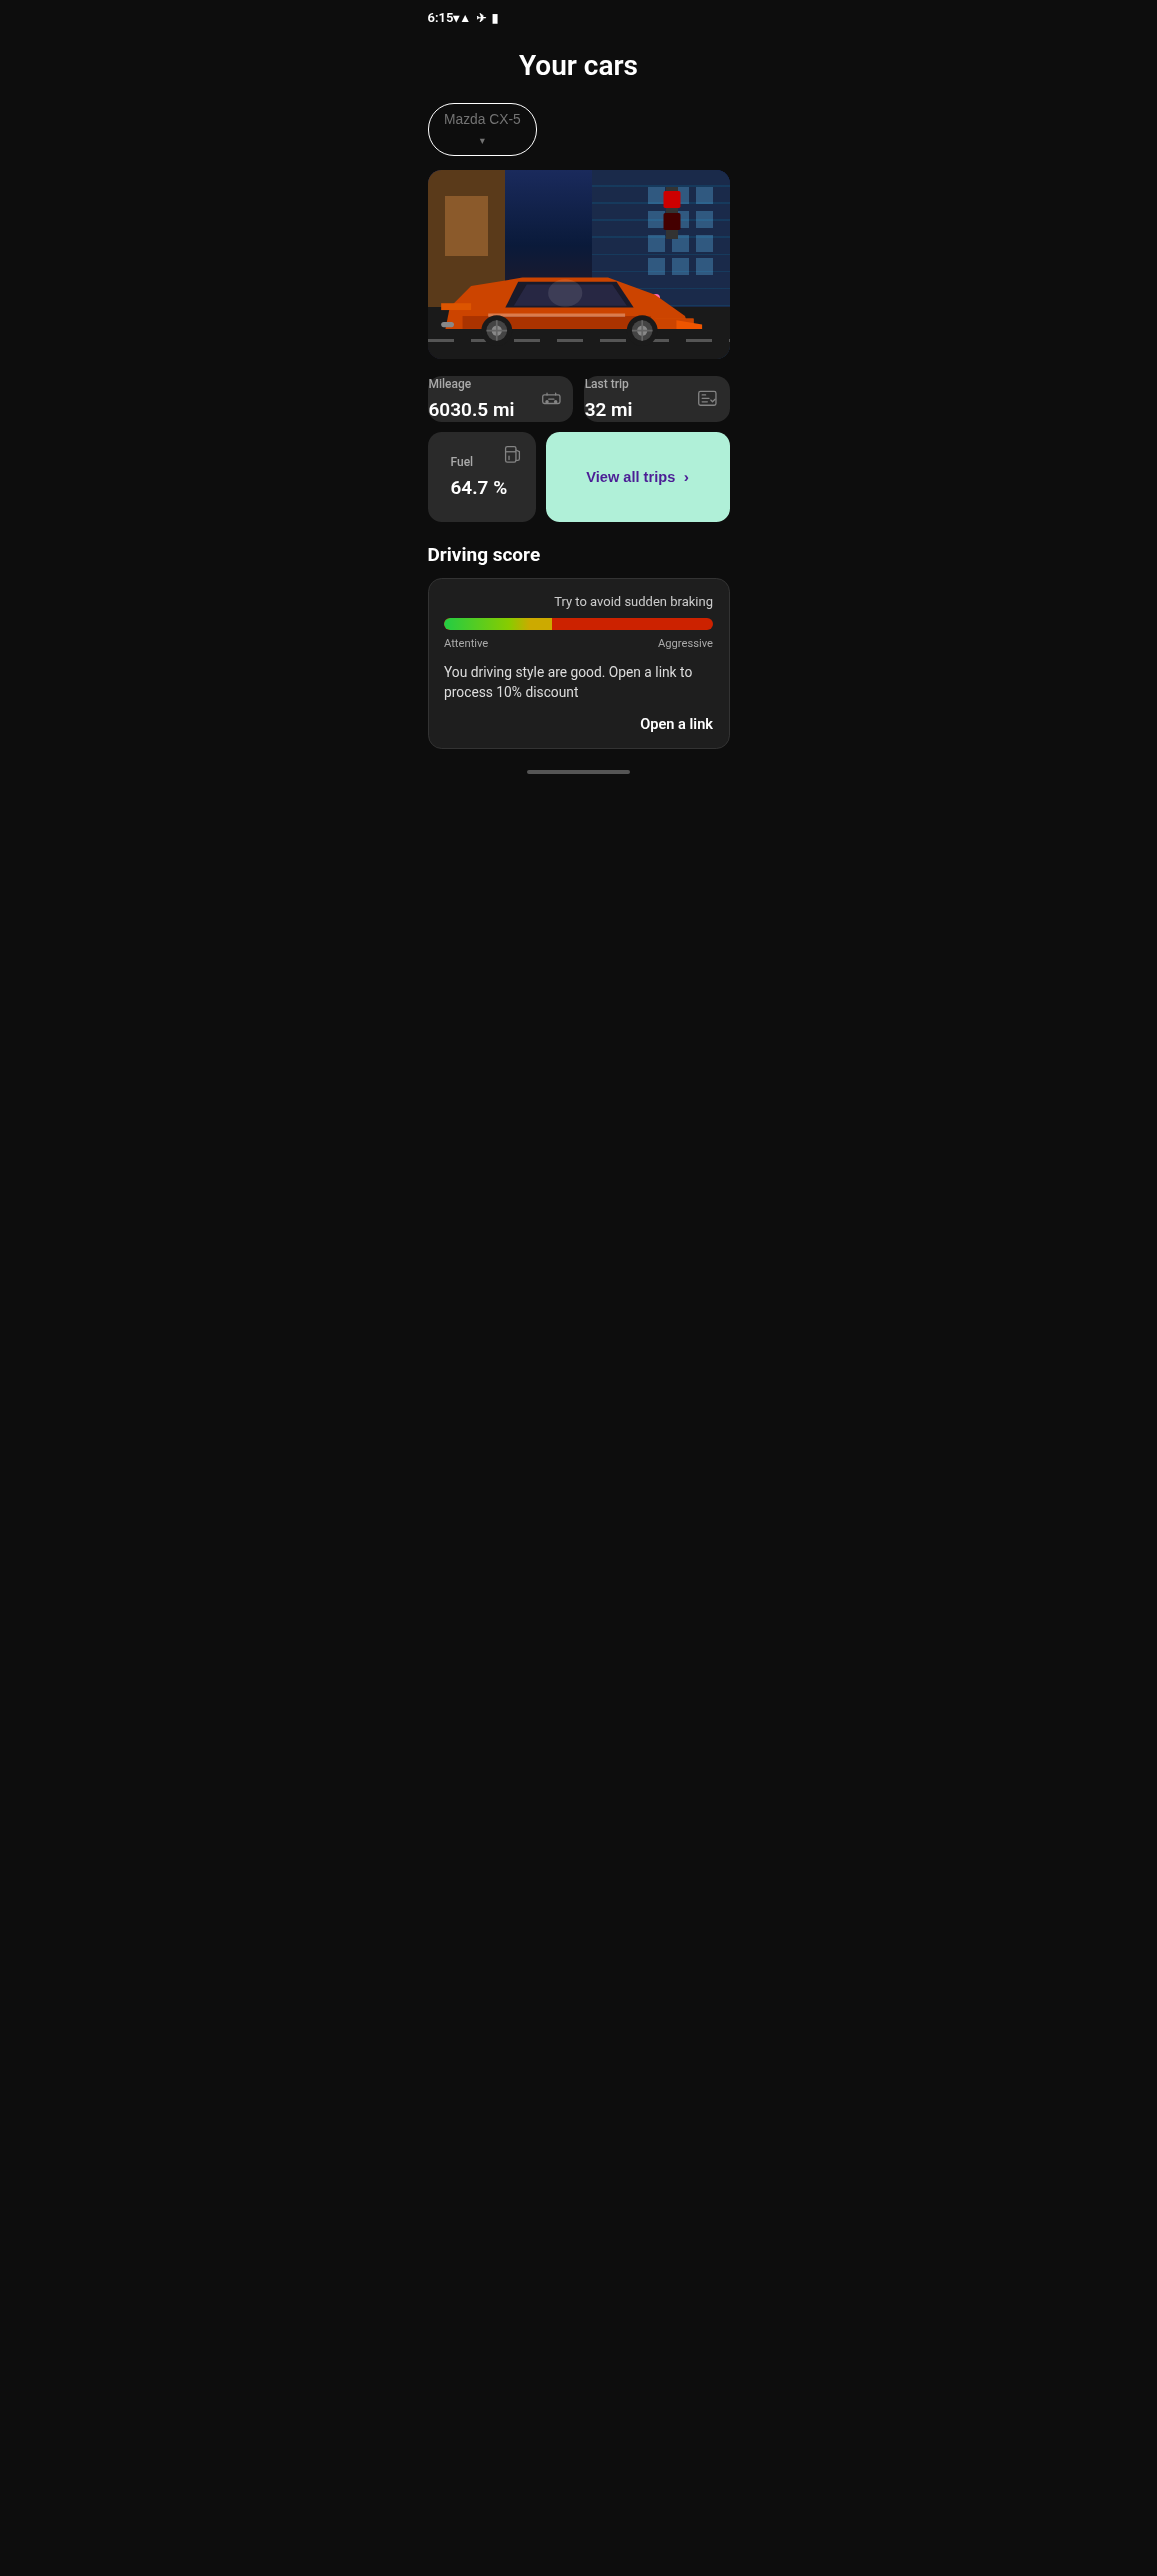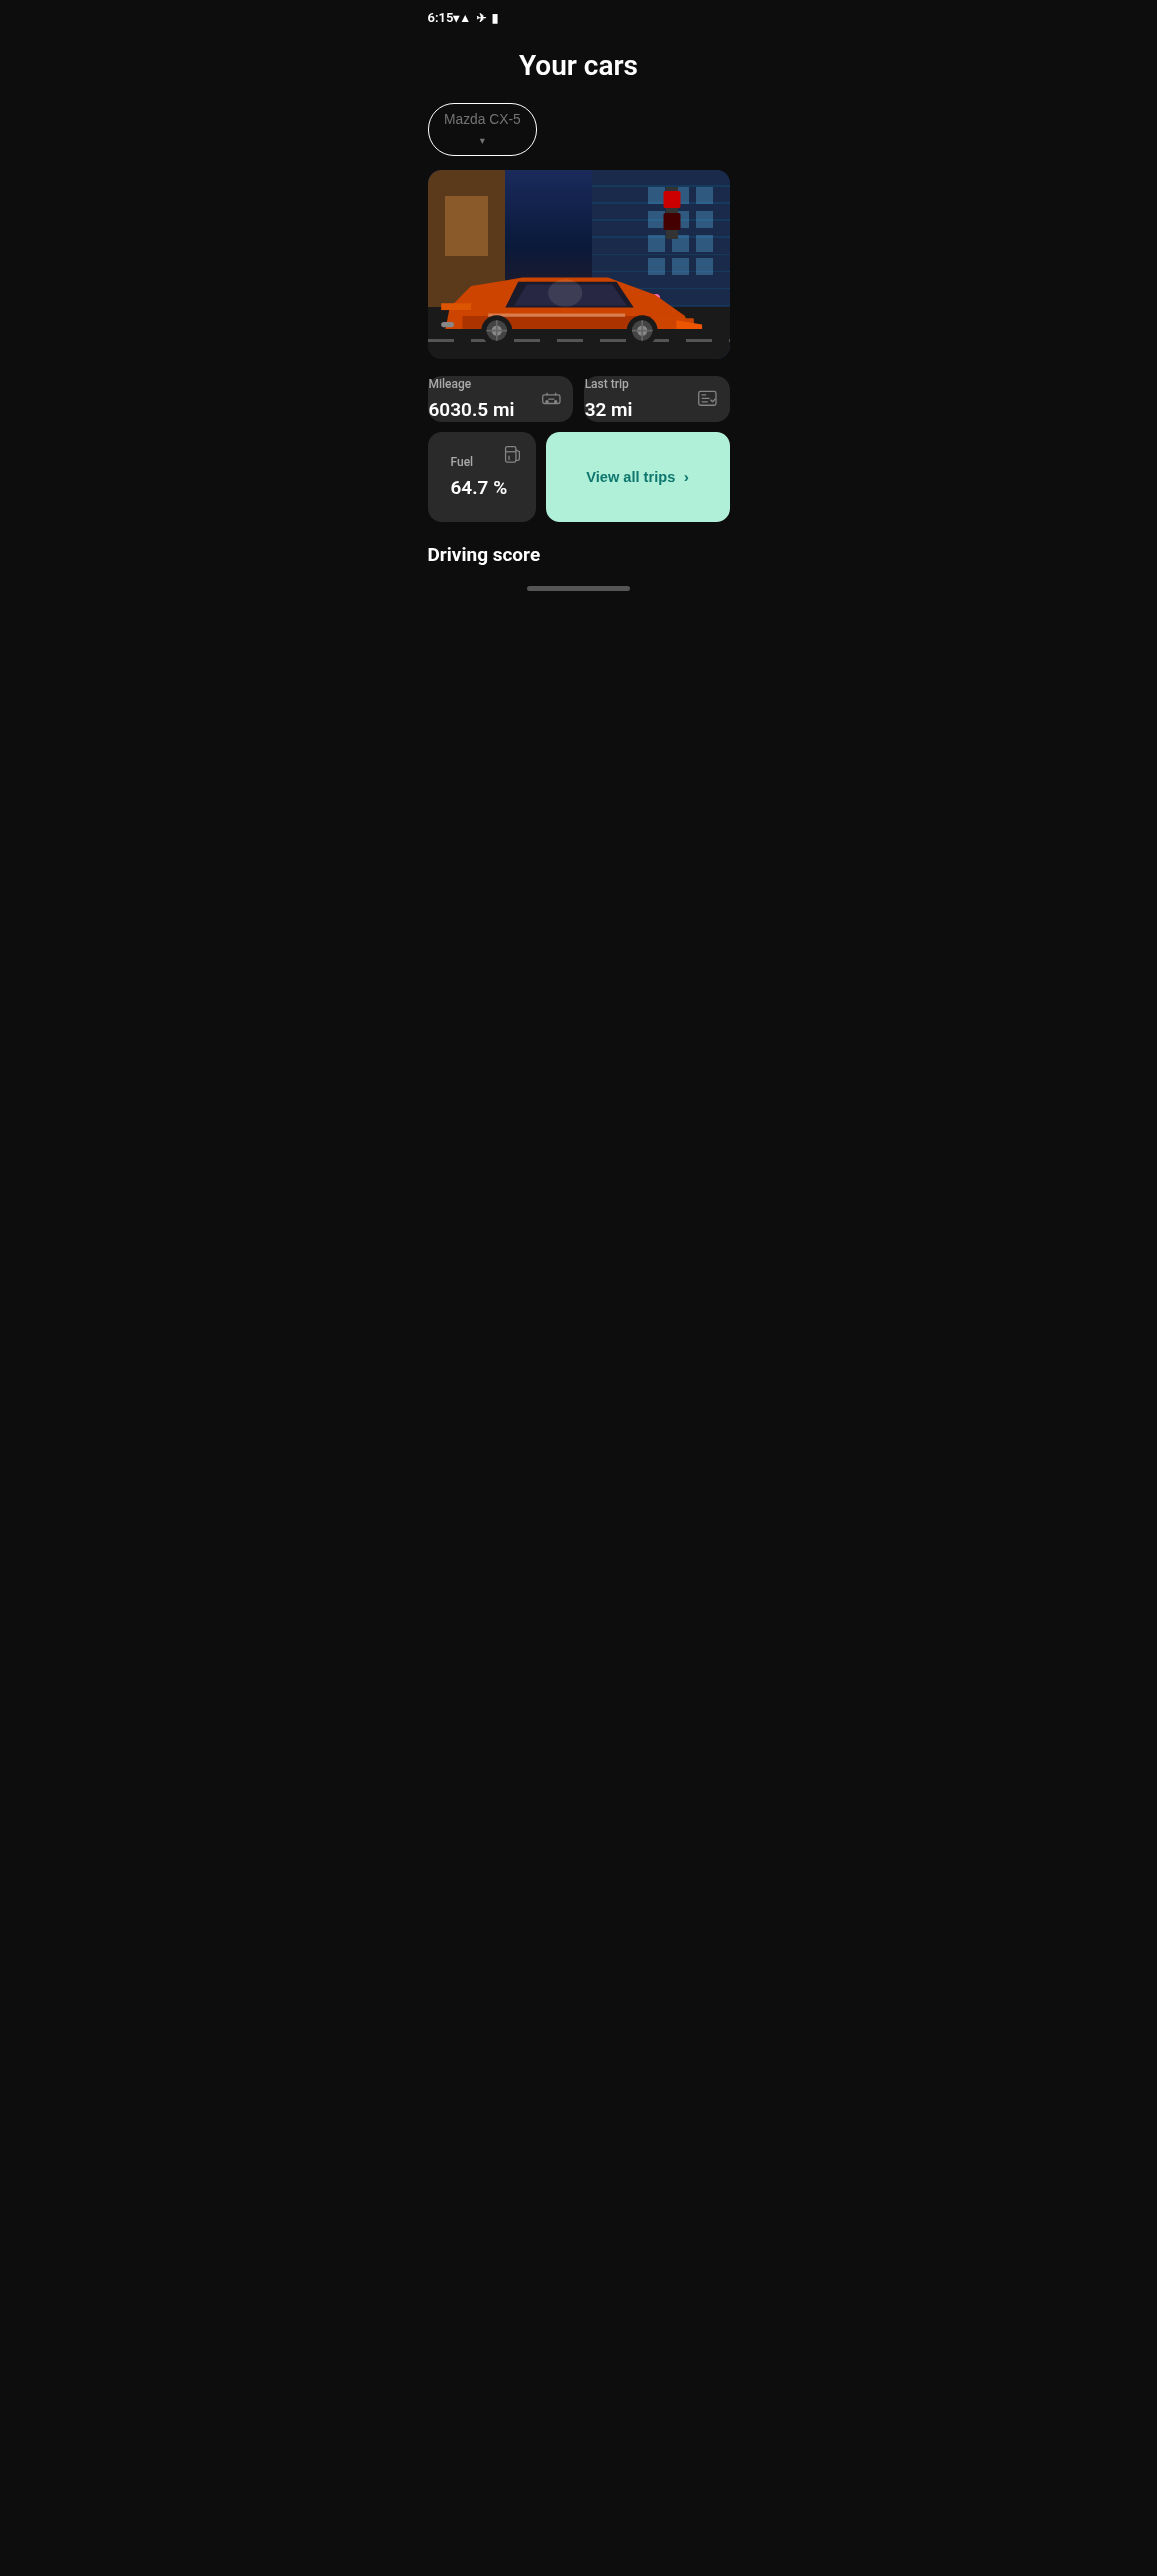--- a/index.html
+++ b/index.html
@@ -289,21 +289,21 @@
     .view-trips-btn {
       background: #b0f0d8;
       border-radius: 13.8px;
       padding: 13.8px 17px;
       display: flex;
       align-items: center;
       justify-content: center;
       gap: 8.6px;
       cursor: pointer;
       border: none;
-      color: #0f766e;
+      color: #4c1d95;
       font-size: 14.6px;
       font-weight: 600;
     }
 
     .view-trips-arrow {
       font-size: 15.5px;
       font-weight: 700;
     }
 
     .driving-score-section {
@@ -531,16 +531,28 @@
     </div>
   </div>
   <button class="view-trips-btn">
     <span>View all trips</span>
     <span class="view-trips-arrow">›</span>
   </button>
 </div>
 
 <div class="driving-score-section">
   <div class="driving-score-title">Driving score</div>
+  <div class="score-card">
+    <div class="score-hint">Try to avoid sudden braking</div>
+    <div class="score-bar-container">
+      <div class="score-bar-fill" style="width: 40%;"></div>
+    </div>
+    <div class="score-labels">
+      <span>Attentive</span>
+      <span>Aggressive</span>
+    </div>
+    <div class="score-description">You driving style are good. Open a link to process 10% discount</div>
+    <div class="open-link">Open a link</div>
+  </div>
 </div>
 
 <div class="home-indicator"></div>
 
 
 </body></html>

